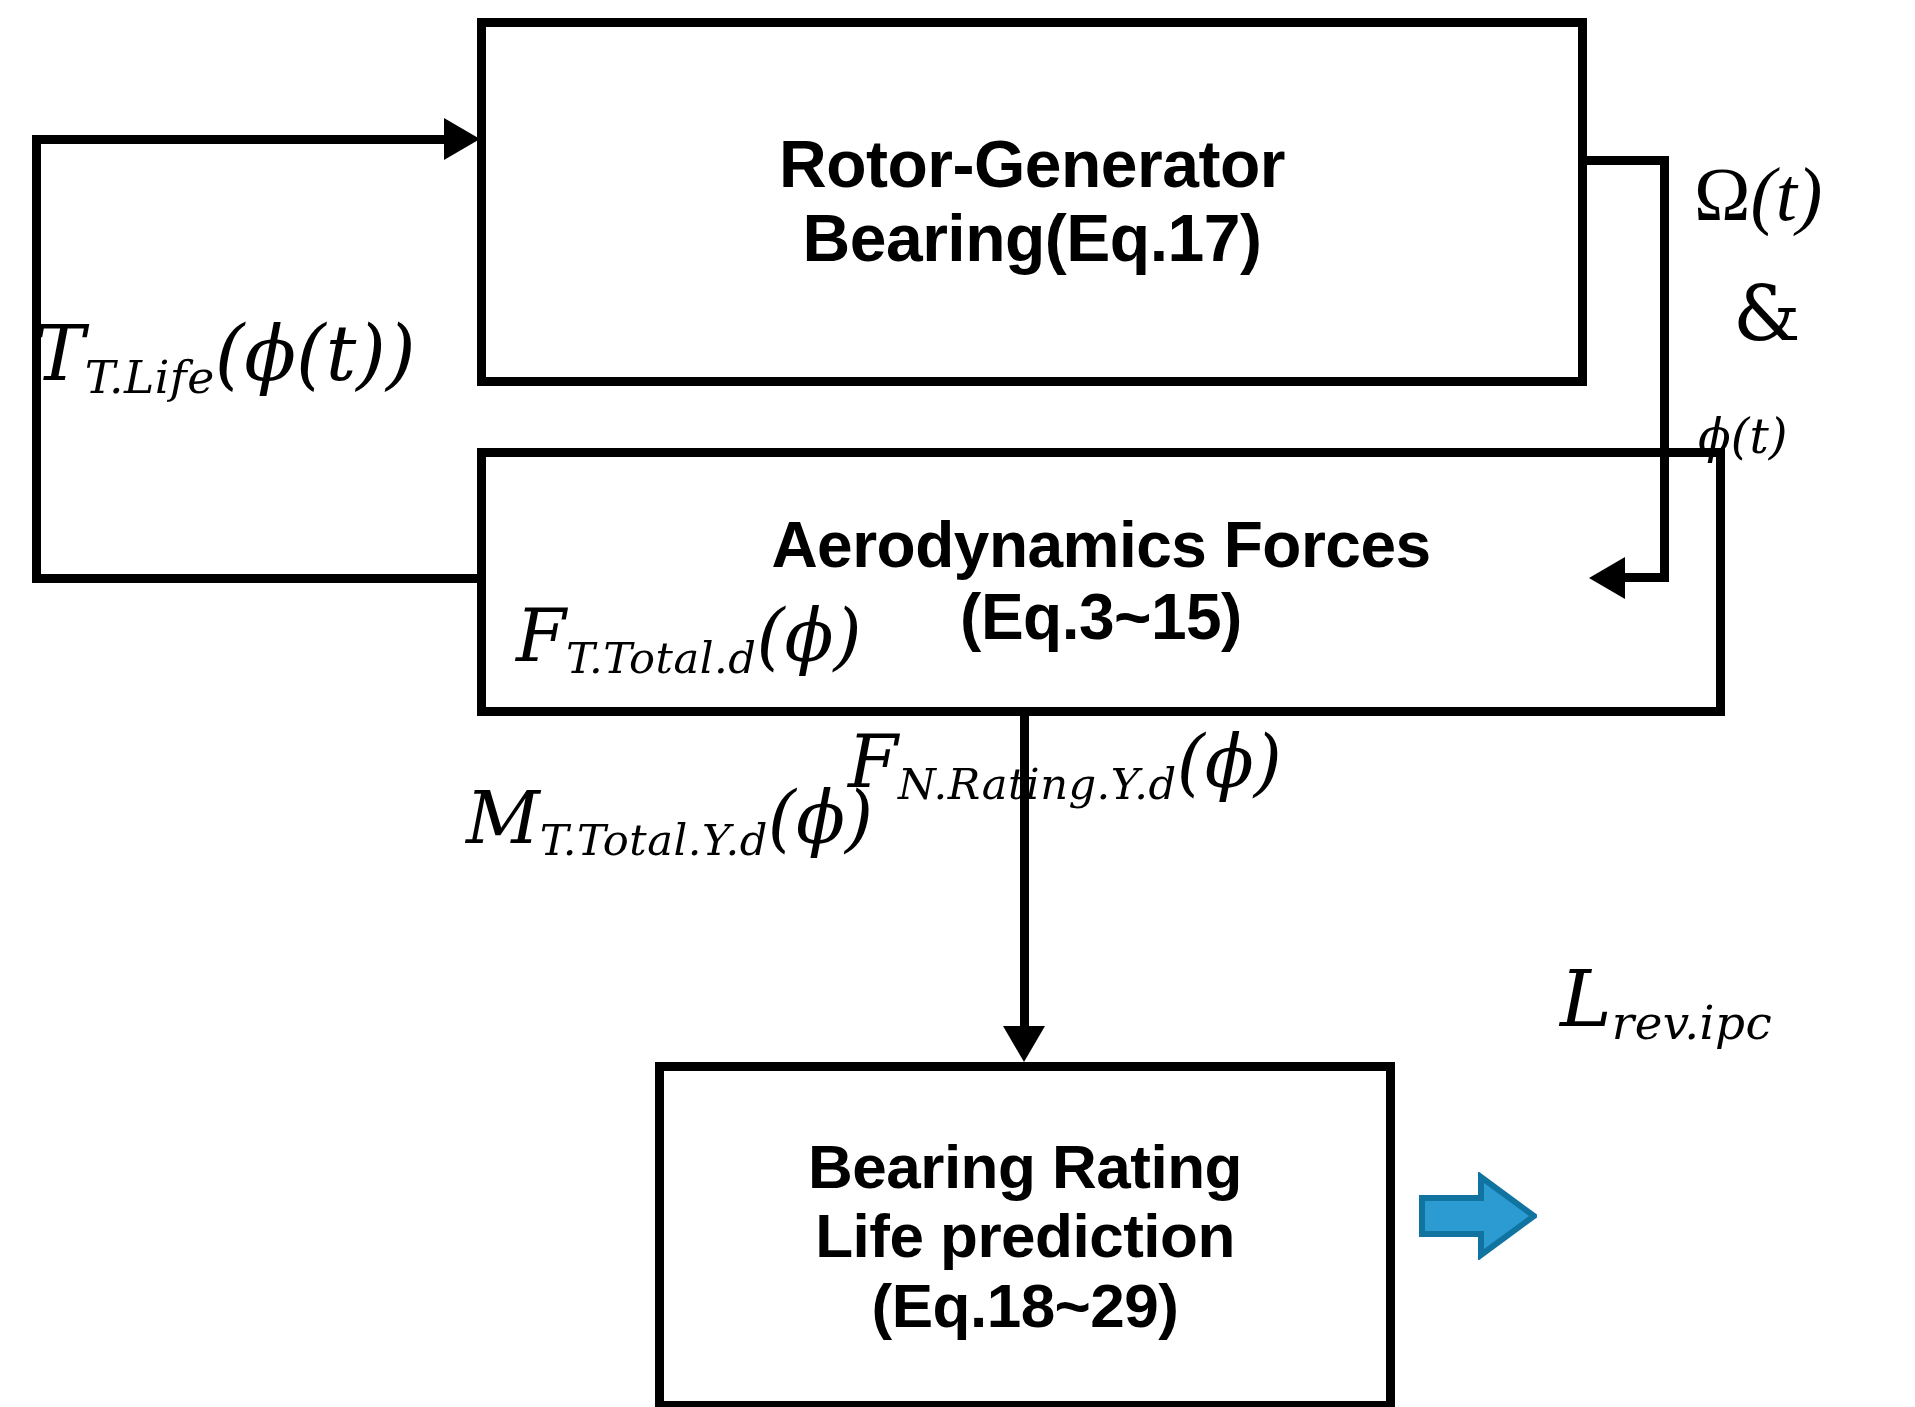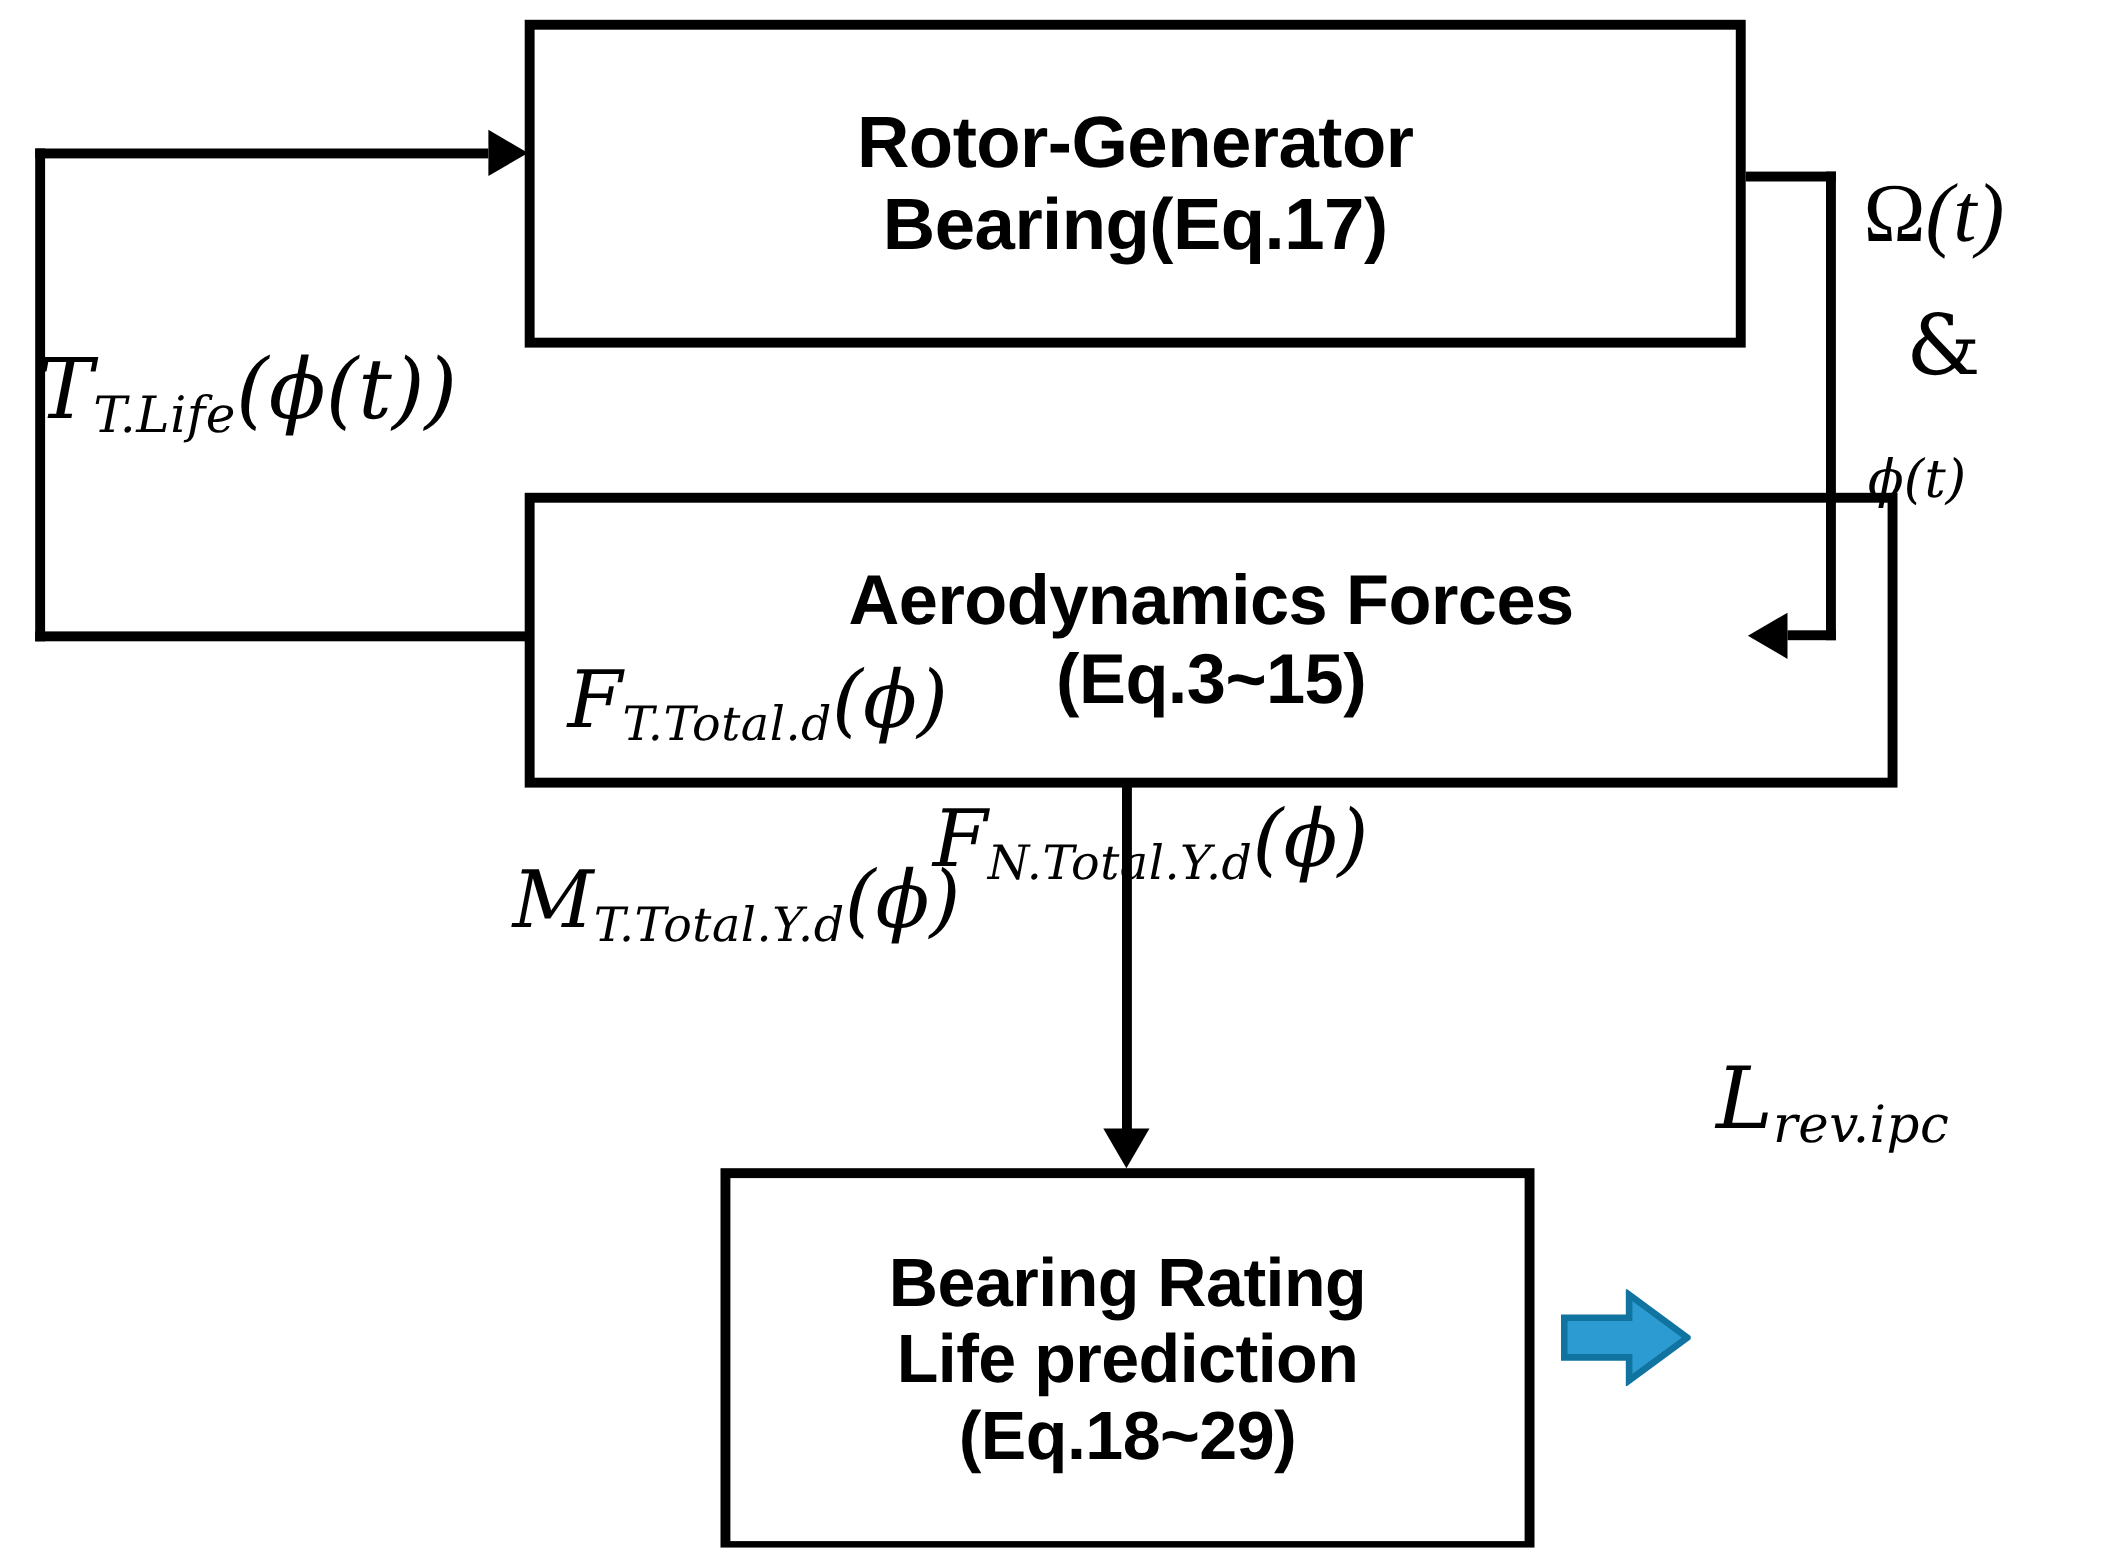--- a/index.html
+++ b/index.html
@@ -28,21 +28,21 @@
     justify-content: center;
     text-align: center;
     font-weight: bold;
     color: #000000;
     line-height: 1.12;
     letter-spacing: -0.5px;
   }
   .box .line { display: block; white-space: nowrap; }
 
   #box-rotor {
-    left: 477px;  top: 18px;   width: 1110px; height: 298px;
+    left: 477px;  top: 18px;   width: 1110px; height: 368px;
     font-size: 66px;
   }
   #box-aero {
     left: 477px;  top: 448px;  width: 1248px; height: 268px;
     font-size: 64px;
   }
   #box-bearing {
     left: 655px;  top: 1062px; width: 740px;  height: 348px;
     font-size: 62px;
   }
@@ -147,21 +147,21 @@
   <span class="math" id="lbl-amp">&amp;</span>
 
   <span class="math" id="lbl-phi"><span>ϕ</span><span>(t)</span></span>
 
   <span class="math" id="lbl-ft"><span>F</span><sub>T.Total.d</sub><span>(ϕ)</span></span>
 
 
   <span class="math" id="lbl-mty"><span>M</span><sub>T.Total.Y.d</sub><span>(ϕ)</span></span>
 
 
-  <span class="math" id="lbl-fny"><span>F</span><sub>N.Total.Y.d</sub><span>(ϕ)</span></span>
+  <span class="math" id="lbl-fny"><span>F</span><sub>N.Rating.Y.d</sub><span>(ϕ)</span></span>
 
   <svg id="blue-arrow" viewBox="0 0 118 88">
     <polygon points="3,26 62,26 62,5 115,44 62,83 62,62 3,62" fill="#2B9BD1" stroke="#1073A0" stroke-width="6" stroke-linejoin="miter"></polygon>
   </svg>
 
   <span class="math" id="lbl-life"><span>L</span><sub>rev.ipc</sub></span>
 
 </div>
 
 </body></html>

